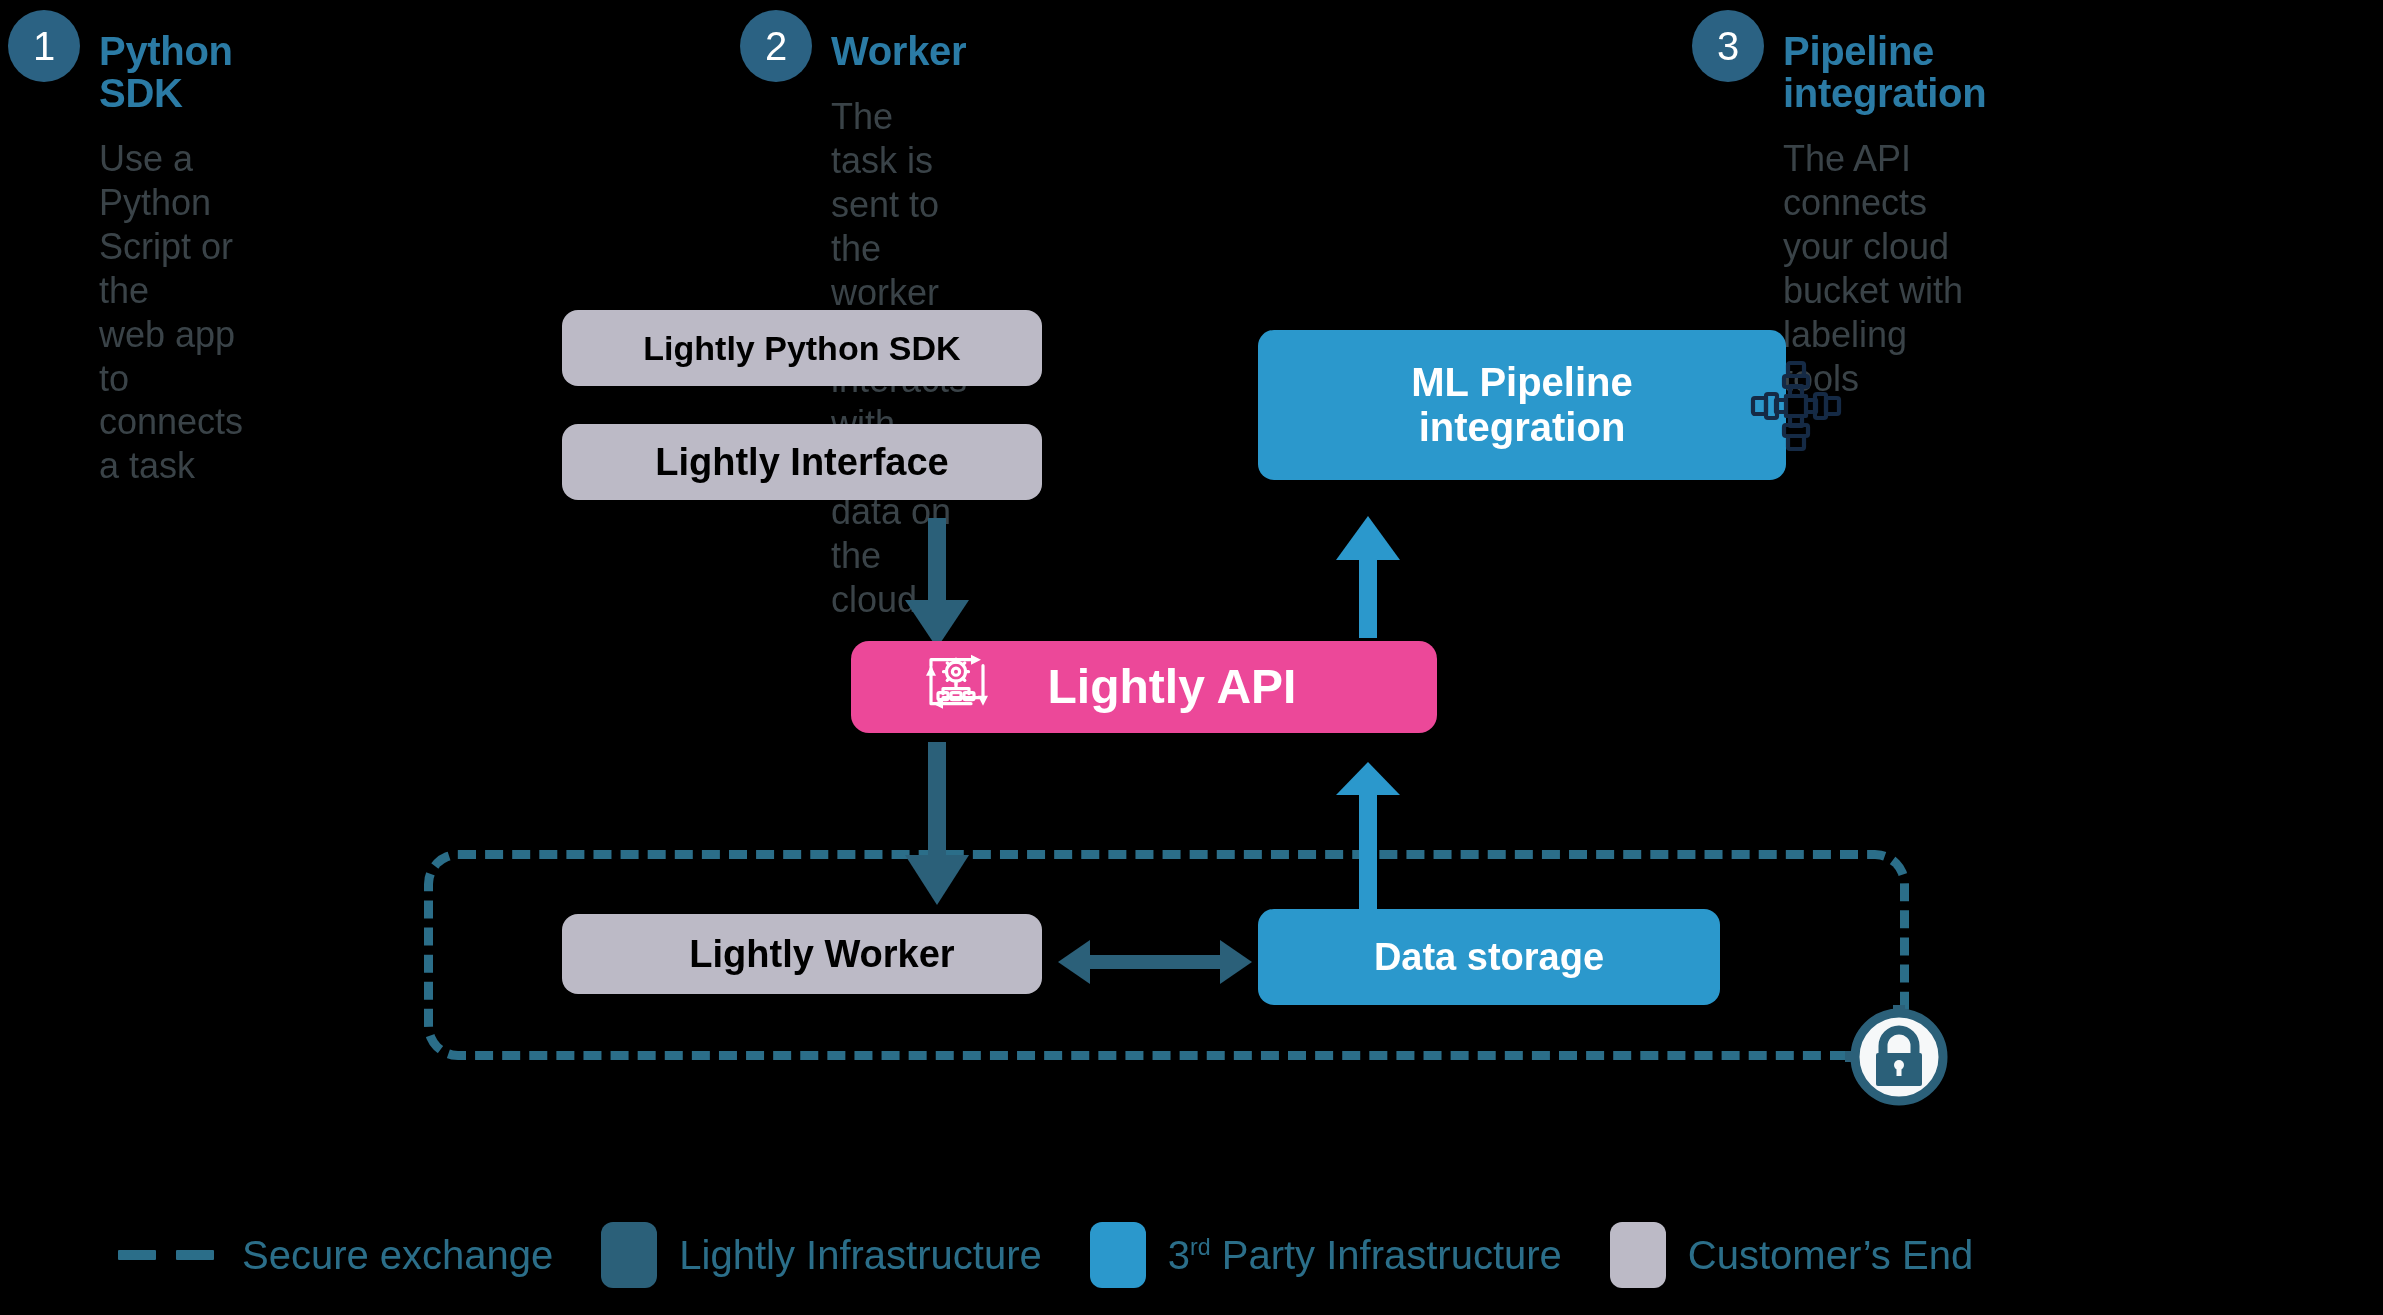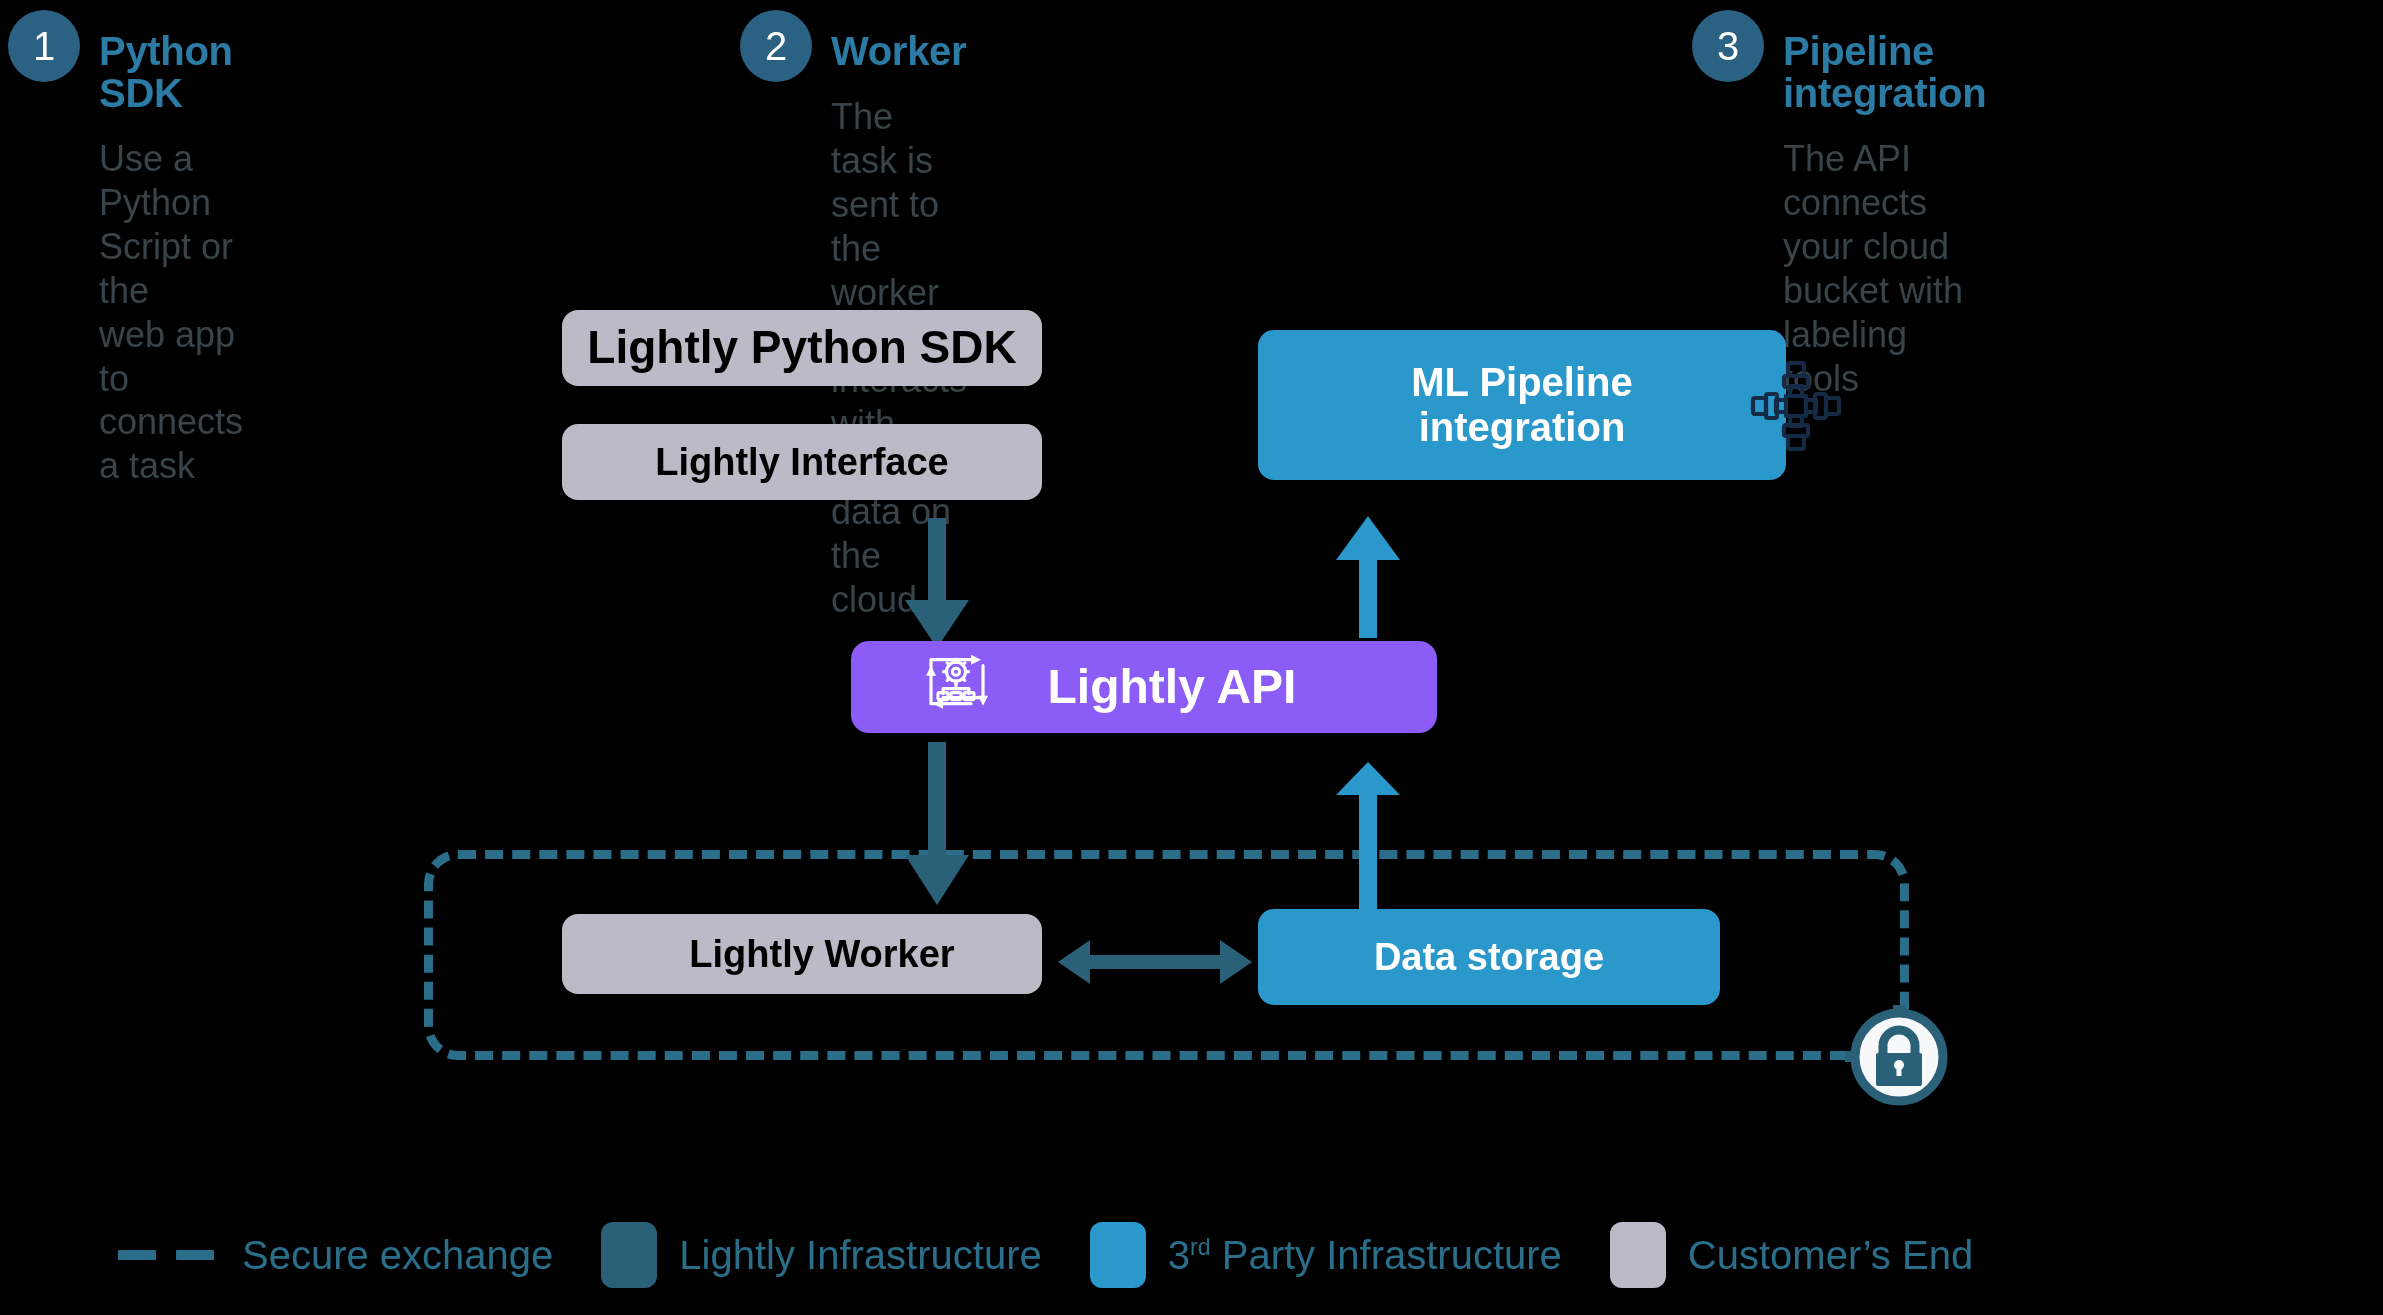--- a/index.html
+++ b/index.html
@@ -37,24 +37,24 @@
   #step2 { left: 740px; }
   #step3 { left: 1692px; }
 
   
   .box {
     position: absolute; border-radius: 16px;
     display: flex; align-items: center; justify-content: center;
     text-align: center; font-weight: bold; line-height: 1.12;
   }
   .box.gray  { background: #bcbac6; color: #000000; }
-  .box.teal  { background: #8b5cf6; color: #ffffff; }
+  .box.teal  { background: #ec4899; color: #ffffff; }
   .box.blue  { background: #2b98cc; color: #ffffff; }
 
-  #box-sdk        { left: 562px; top: 310px; width: 480px; height: 76px; font-size: 46px; }
+  #box-sdk        { left: 562px; top: 310px; width: 480px; height: 76px; font-size: 34px; }
   #box-interface  { left: 562px; top: 424px; width: 480px; height: 76px; font-size: 38px; }
   #box-mlpipe     { left: 1258px; top: 330px; width: 528px; height: 150px; font-size: 40px; }
   #box-api        { left: 851px; top: 641px; width: 586px; height: 92px; font-size: 48px;
                     justify-content: center; border-radius: 18px; }
   #box-worker     { left: 562px; top: 914px; width: 480px; height: 80px; font-size: 38px; padding-left: 40px; }
   #box-storage    { left: 1258px; top: 909px; width: 462px; height: 96px; font-size: 38px; }
 
   #api-label { margin-left: 56px; }
   #api-icon  { position: absolute; left: 70px; top: 50%; transform: translateY(-50%); }
 

